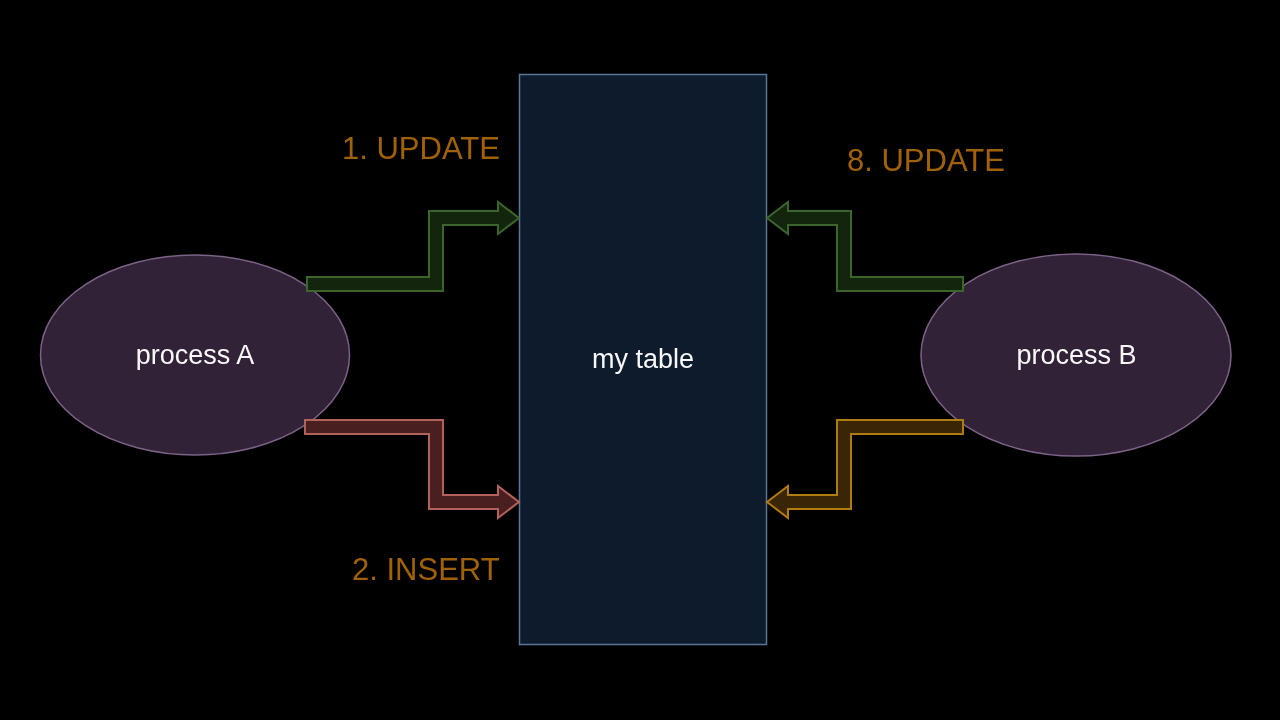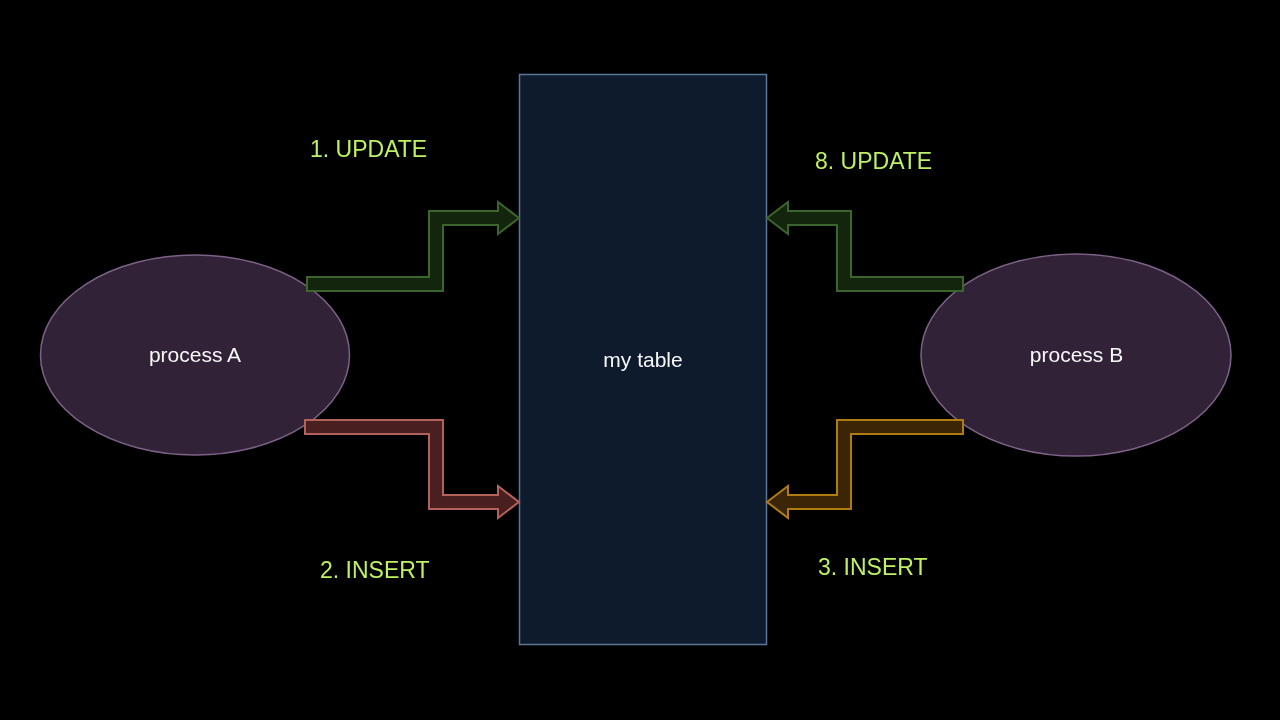--- a/index.html
+++ b/index.html
@@ -18,36 +18,37 @@
   svg.diagram-layer {
     position: absolute;
     left: 0;
     top: 0;
     width: 1280px;
     height: 720px;
     display: block;
   }
   .arrow-label {
     position: absolute;
-    color: #bef264;
-    font-size: 23px;
+    color: #a16207;
+    font-size: 31px;
     line-height: 36px;
     white-space: nowrap;
+    margin-left: 32px;
   }
   #arrow-label-1 { left: 310px; top: 131px; }
   #arrow-label-2 { left: 815px; top: 143px; }
   #arrow-label-3 { left: 818px; top: 549px; }
   #arrow-label-4 { left: 320px; top: 552px; }
   .node-label {
     position: absolute;
     display: flex;
     align-items: center;
     justify-content: center;
     color: #f8f8f8;
-    font-size: 21px;
+    font-size: 27px;
     text-align: center;
     pointer-events: none;
   }
   #table-label   { left: 519px; top: 74px;  width: 248px; height: 571px; text-align: center; }
   #process-a-label { left: 40px;  top: 255px; width: 310px; height: 200px; }
   #process-b-label { left: 921px; top: 254px; width: 311px; height: 202px; }
 </style>
 </head>
 <body>
 
@@ -73,17 +74,16 @@
   <div class="node-label" id="table-label">my table</div>
 
   <div class="node-label" id="process-a-label">process A</div>
 
   <div class="node-label" id="process-b-label">process B</div>
 
   <div class="arrow-label" id="arrow-label-1">1. UPDATE</div>
 
   <div class="arrow-label" id="arrow-label-2">8. UPDATE</div>
 
-  <div class="arrow-label" id="arrow-label-3">3. INSERT</div>
 
   <div class="arrow-label" id="arrow-label-4">2. INSERT</div>
 
 </div>
 
 </body></html>

